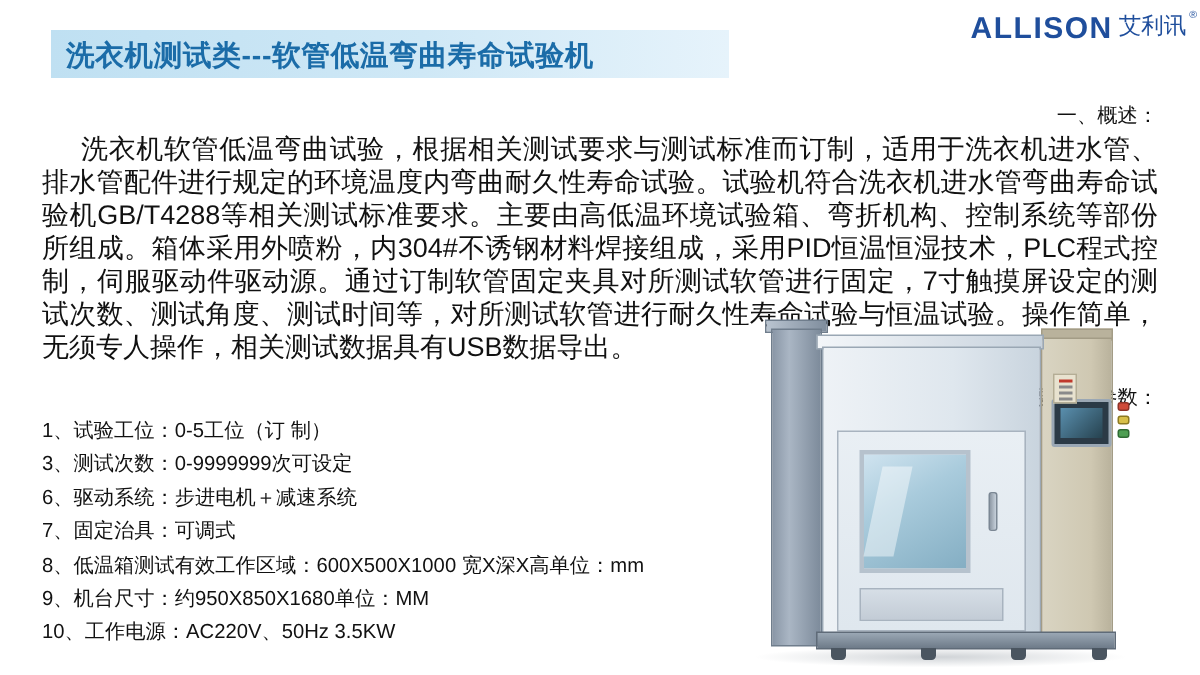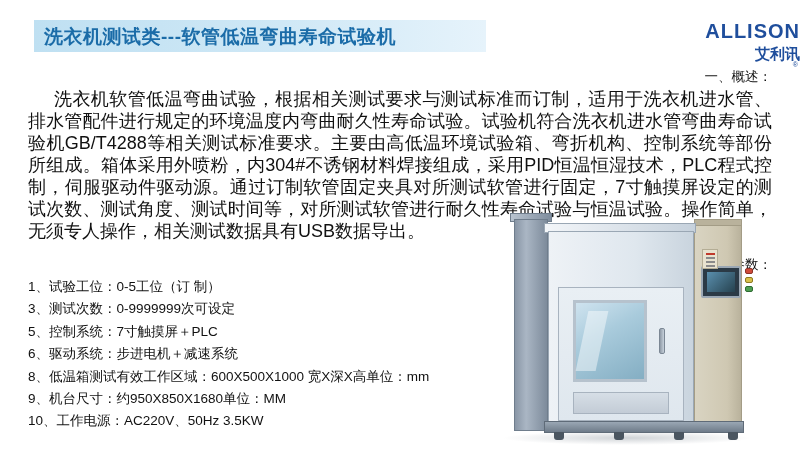--- a/index.html
+++ b/index.html
@@ -35,36 +35,35 @@
     top: 24px;
     font-size: 19px;
     color: #1b6ca8;
     font-weight: bold;
     letter-spacing: 0.5px;
     white-space: nowrap;
   }
   .logo {
     position: absolute;
     right: 16px;
-    top: 20px;
+    top: 8px;
     display: flex;
-    align-items: flex-end;
+    align-items: center;
     gap: 4px;
-    flex-direction: column;
   }
   .logo-en {
     font-size: 20px;
     font-weight: bold;
     color: #1f4e9c;
     letter-spacing: 1px;
     font-family: "Liberation Sans", sans-serif;
   }
   .logo-cn {
     font-size: 15px;
-    font-weight: bold;
+    font-weight: normal;
     color: #1f4e9c;
     position: relative;
     top: -2px;
   }
   .logo-tm {
     font-size: 7px;
     color: #1f4e9c;
     position: relative;
     top: -9px;
     left: -2px;
@@ -318,22 +317,22 @@
 
 <div class="content">
 
   <p class="sec-head">一、概述：</p>
   <p class="para">洗衣机软管低温弯曲试验，根据相关测试要求与测试标准而订制，适用于洗衣机进水管、排水管配件进行规定的环境温度内弯曲耐久性寿命试验。试验机符合洗衣机进水管弯曲寿命试验机GB/T4288等相关测试标准要求。主要由高低温环境试验箱、弯折机构、控制系统等部份所组成。箱体采用外喷粉，内304#不诱钢材料焊接组成，采用PID恒温恒湿技术，PLC程式控制，伺服驱动件驱动源。通过订制软管固定夹具对所测试软管进行固定，7寸触摸屏设定的测试次数、测试角度、测试时间等，对所测试软管进行耐久性寿命试验与恒温试验。操作简单，无须专人操作，相关测试数据具有USB数据导出。</p>
 
   <p class="sec-head sec2">二、主要技术参数：</p>
   <ul class="spec-list">
     <li>1、试验工位：0-5工位（订 制）</li>
     <li>3、测试次数：0-9999999次可设定</li>
-    <li>5、控制系统：7寸触摸屏＋PLC</li>
     <li>6、驱动系统：步进电机＋减速系统</li>
+    <li>7、固定治具：可调式</li>
     <li>8、低温箱测试有效工作区域：600X500X1000 宽X深X高单位：mm</li>
     <li>9、机台尺寸：约950X850X1680单位：MM</li>
     <li>10、工作电源：AC220V、50Hz  3.5KW</li>
   </ul>
 </div>
 
 <div class="machine">
   <div class="shadow"></div>
 
   <div class="tower-top"></div>

